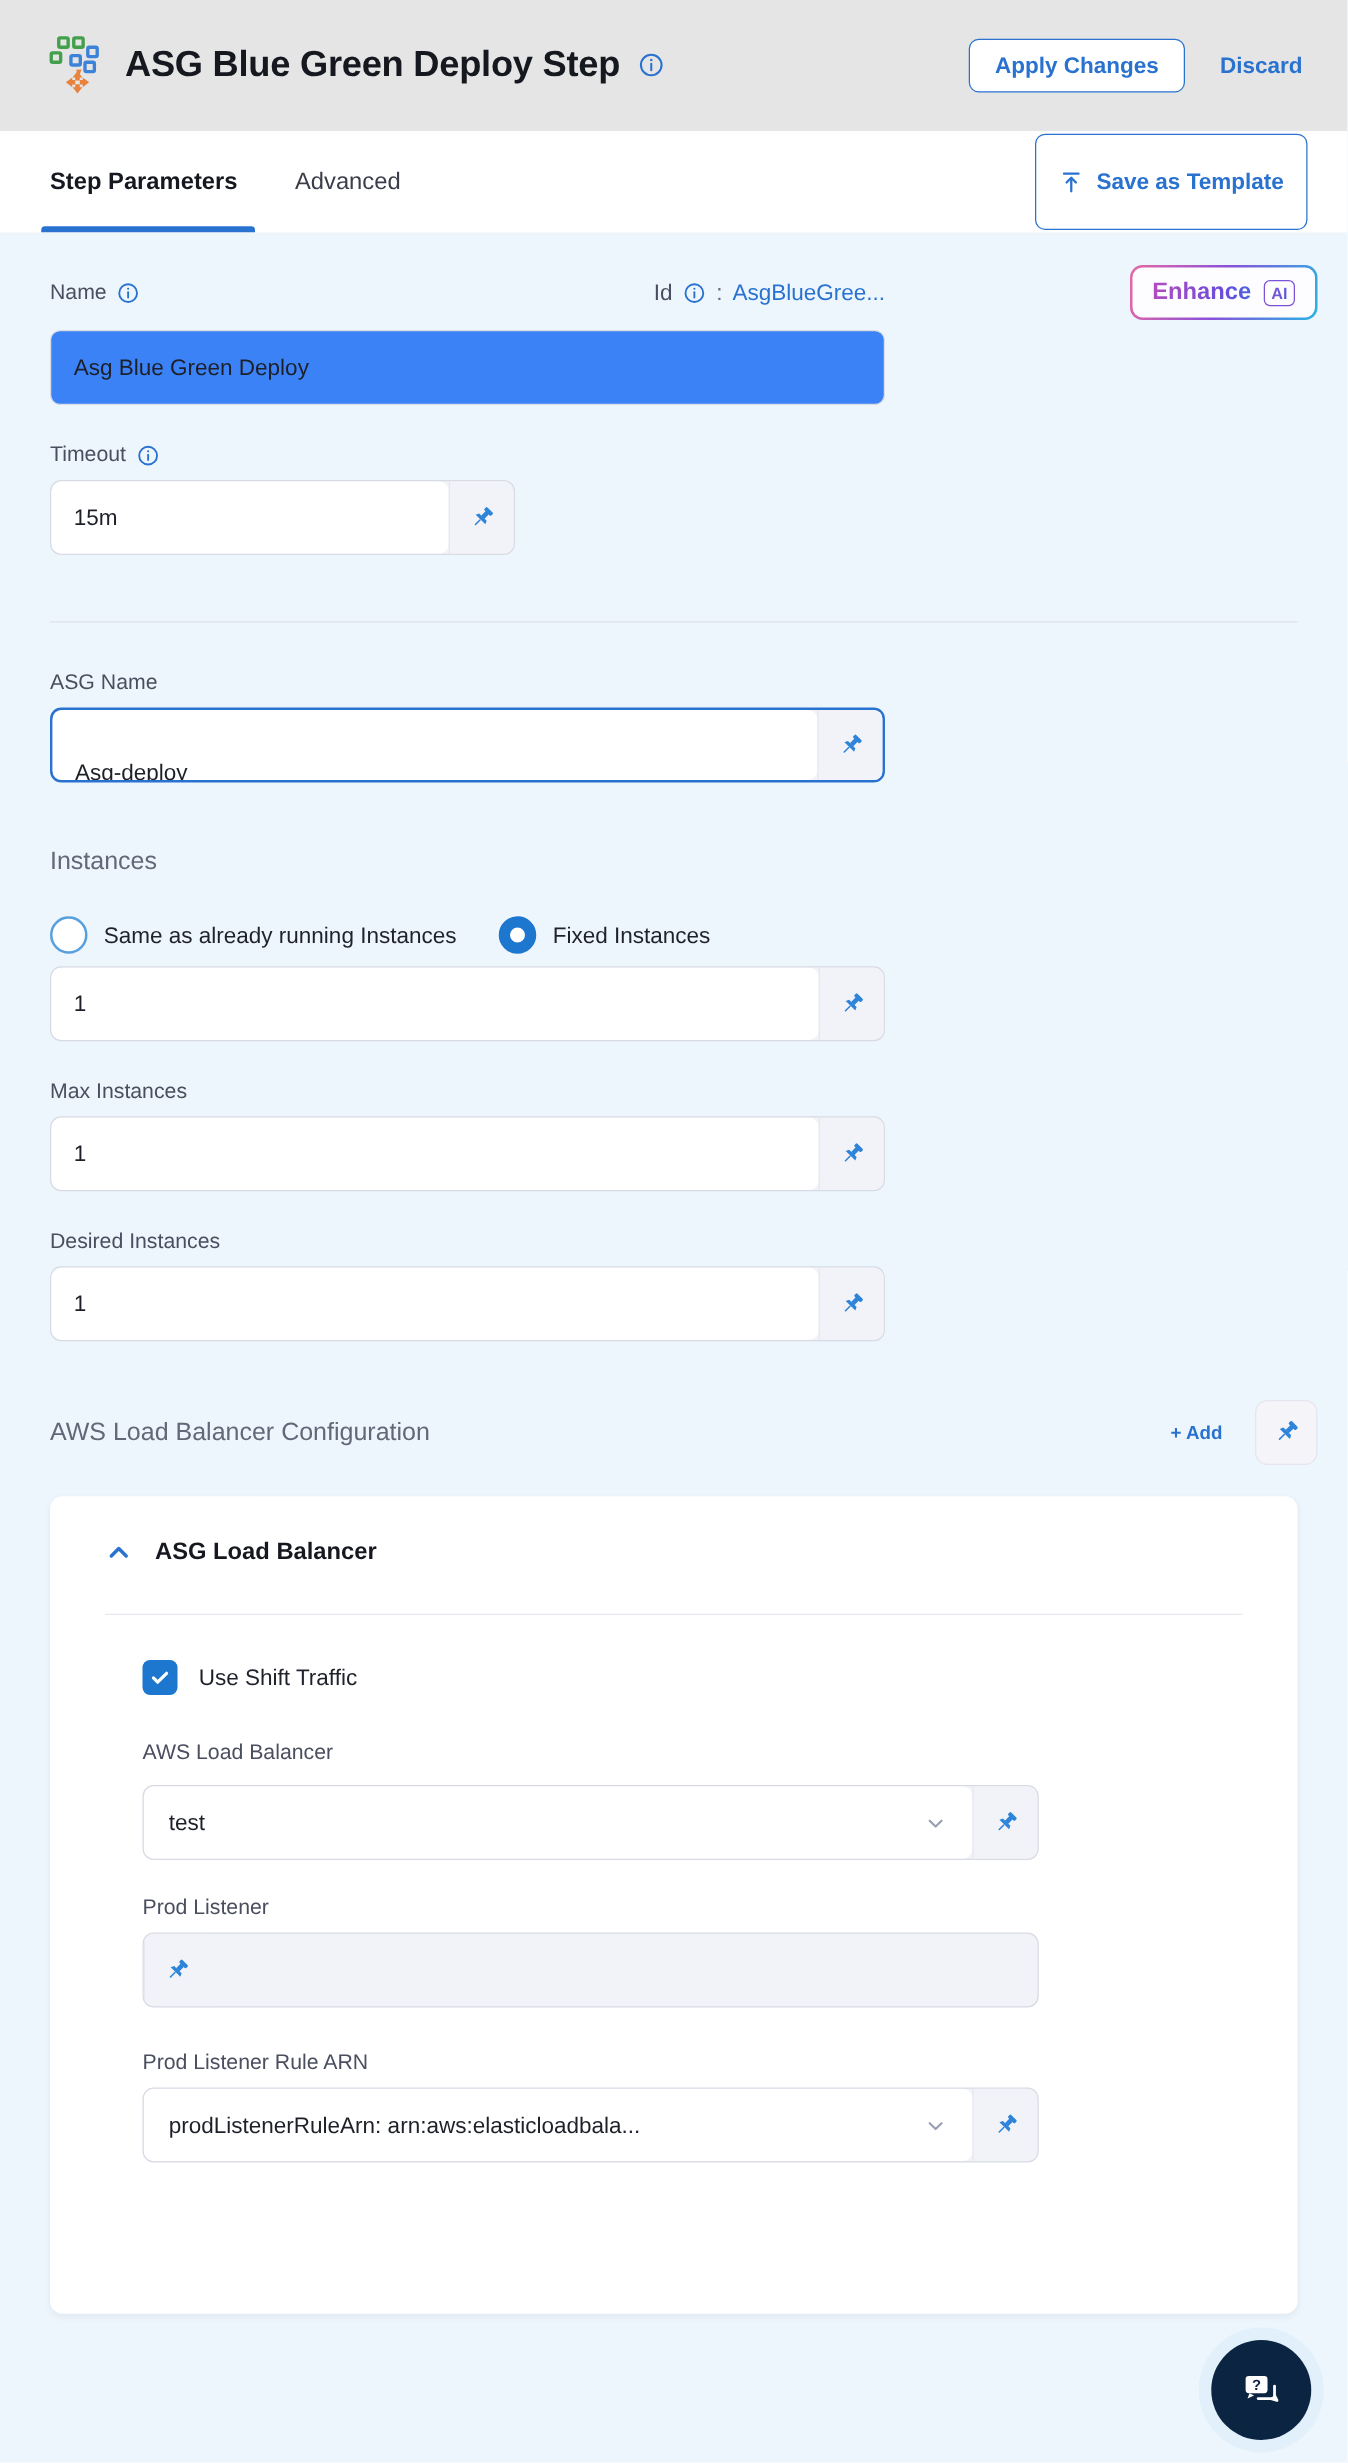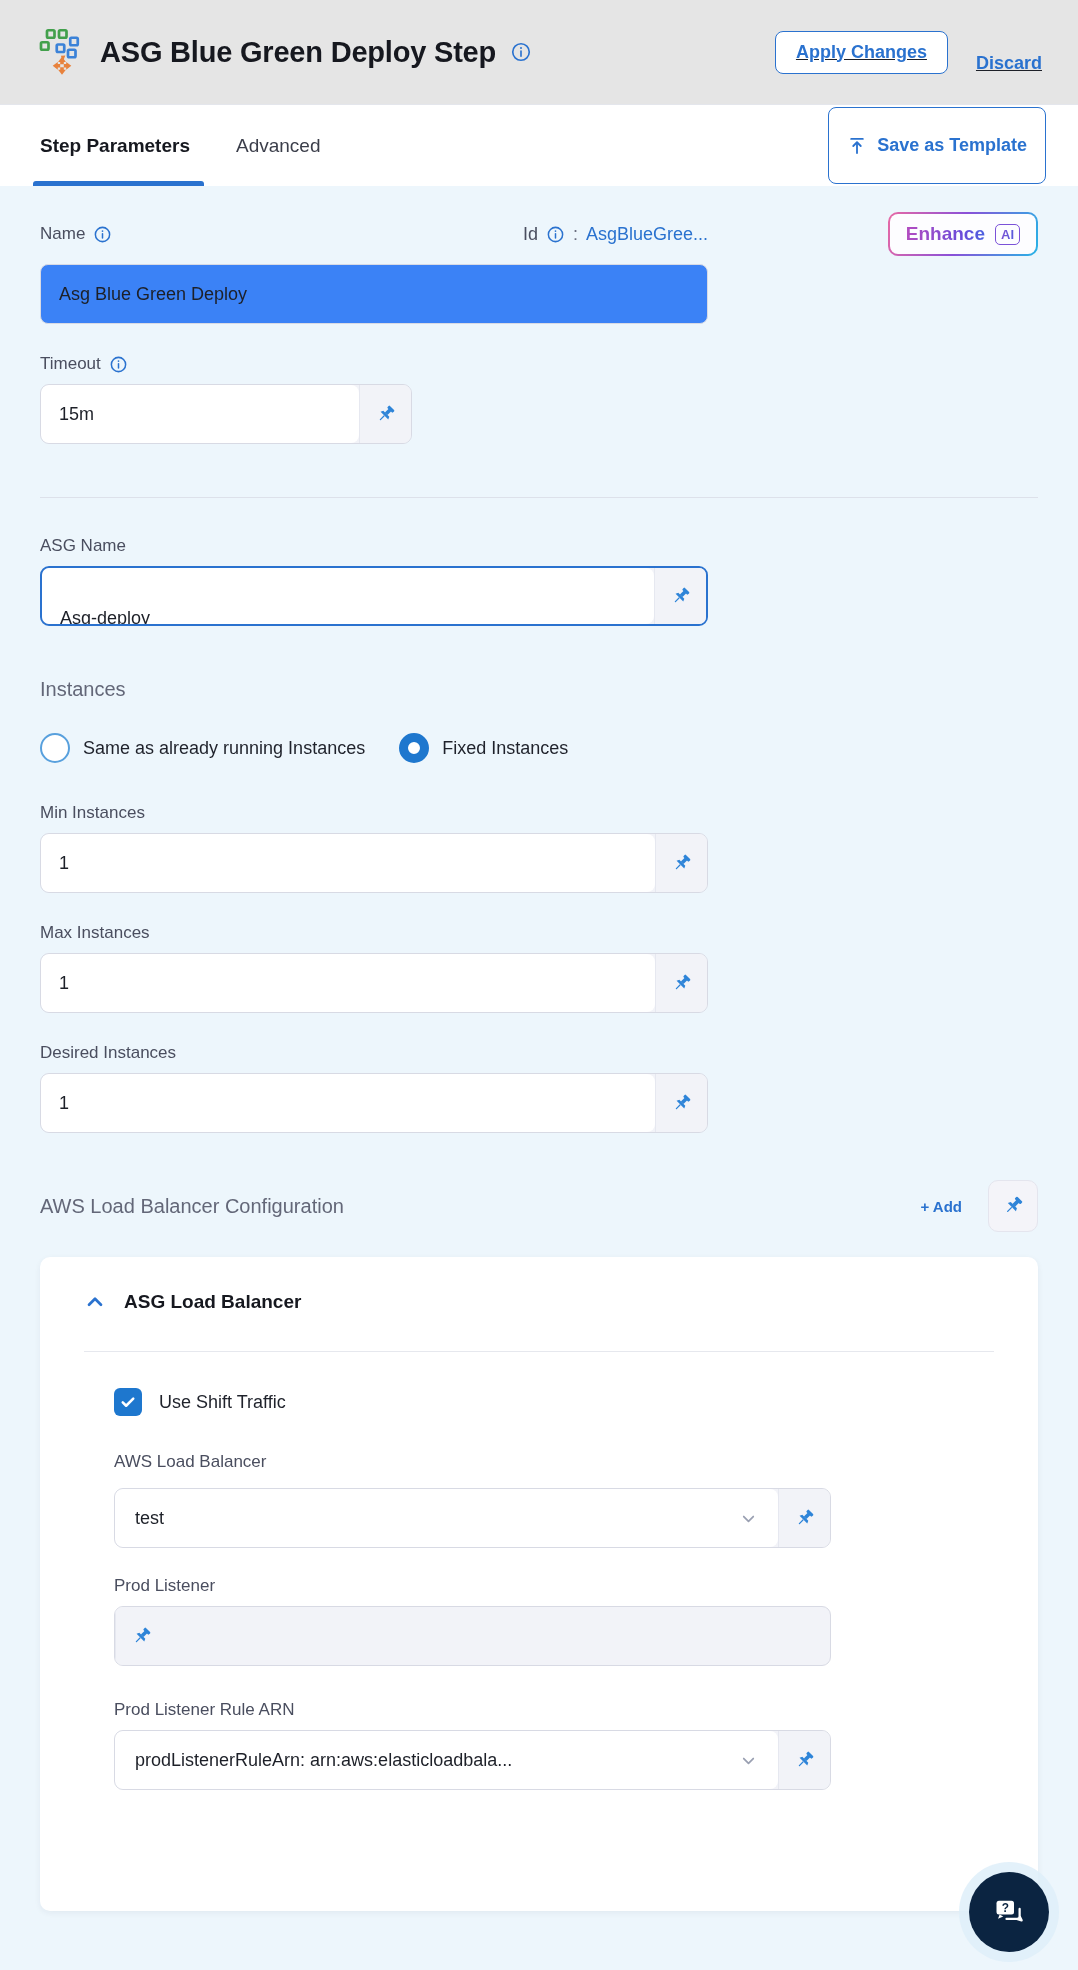--- a/index.html
+++ b/index.html
@@ -14,21 +14,21 @@
   
   .header {
     height: 105px;
     display: flex; align-items: center;
     padding: 0 36px 0 38px;
     background: #e5e5e5;
     border-bottom: 1px solid #e4e6ec;
   }
   .header-left { display: flex; align-items: center; gap: 14px; flex: 1; }
   .page-title { font-size: 29px; font-weight: 700; color: #16181f; letter-spacing: -0.2px; }
-  .header-right { display: flex; align-items: flex-end; gap: 28px; text-decoration: underline; }
+  .header-right { display: flex; align-items: center; gap: 28px; }
   .btn-outline {
     background: #fff; border: 1px solid #2a72cf; color: #2a72cf;
     font-family: inherit; font-size: 18px; font-weight: 700;
     border-radius: 8px; padding: 10px 20px; cursor: pointer;
   }
   .link-btn { color: #2a72cf; font-size: 18px; font-weight: 700; cursor: pointer; text-decoration: none; }
 
   
   .tabbar {
     height: 81px; background: #fff;
@@ -47,21 +47,21 @@
     display: flex; align-items: center; gap: 10px;
     background: #fff; border: 1px solid #2a72cf; color: #2a72cf;
     font-family: inherit; font-size: 18px; font-weight: 600;
     border-radius: 8px; padding: 27px 18px; cursor: pointer;
   }
 
   
   .main {
     background: #edf6fc;
     min-height: 1784px;
-    padding: 22px 40px 0 40px;
+    padding: 22px 24px 0 40px;
     position: relative;
   }
   .label { font-size: 17px; color: #4a4e5f; font-weight: 500; display: inline-flex; align-items: center; gap: 8px; }
   .label-row { display: flex; align-items: center; }
 
   .row-name { display: flex; align-items: center; height: 52px; }
   .name-id-wrap { width: 668px; display: flex; align-items: center; justify-content: space-between; }
   .id-group { display: flex; align-items: center; gap: 8px; font-size: 18px; }
   .id-label { color: #4a4e5f; }
   .id-colon { color: #6b6f80; }
@@ -327,23 +327,20 @@
         <span class="radio-circle"></span>
         <span class="radio-label">Same as already running Instances</span>
       </div>
       <div class="radio-item">
         <span class="radio-circle selected"></span>
         <span class="radio-label">Fixed Instances</span>
       </div>
     </div>
 
     
-    <div class="label-row" style="margin-top:40px">
-      <span class="label">Min Instances</span>
-    </div>
     <div class="pin-input w-full mt10">
       <input class="inner-input" type="text" value="1" style="">
       <span class="pin-zone">
         <svg width="23" height="23" viewBox="0 0 24 24" fill="#2e84d8">
             <g transform="rotate(45 12 12)">
           <rect x="8" y="2.4" width="8" height="3.4" rx="1"></rect>
               <rect x="10.1" y="5" width="3.8" height="6"></rect>
           <path d="M7.6 10.8h8.8l1.3 2.8H6.3z"></path>
               <rect x="11.35" y="13.6" width="1.3" height="6.6" rx="0.65"></rect>
         </g>

